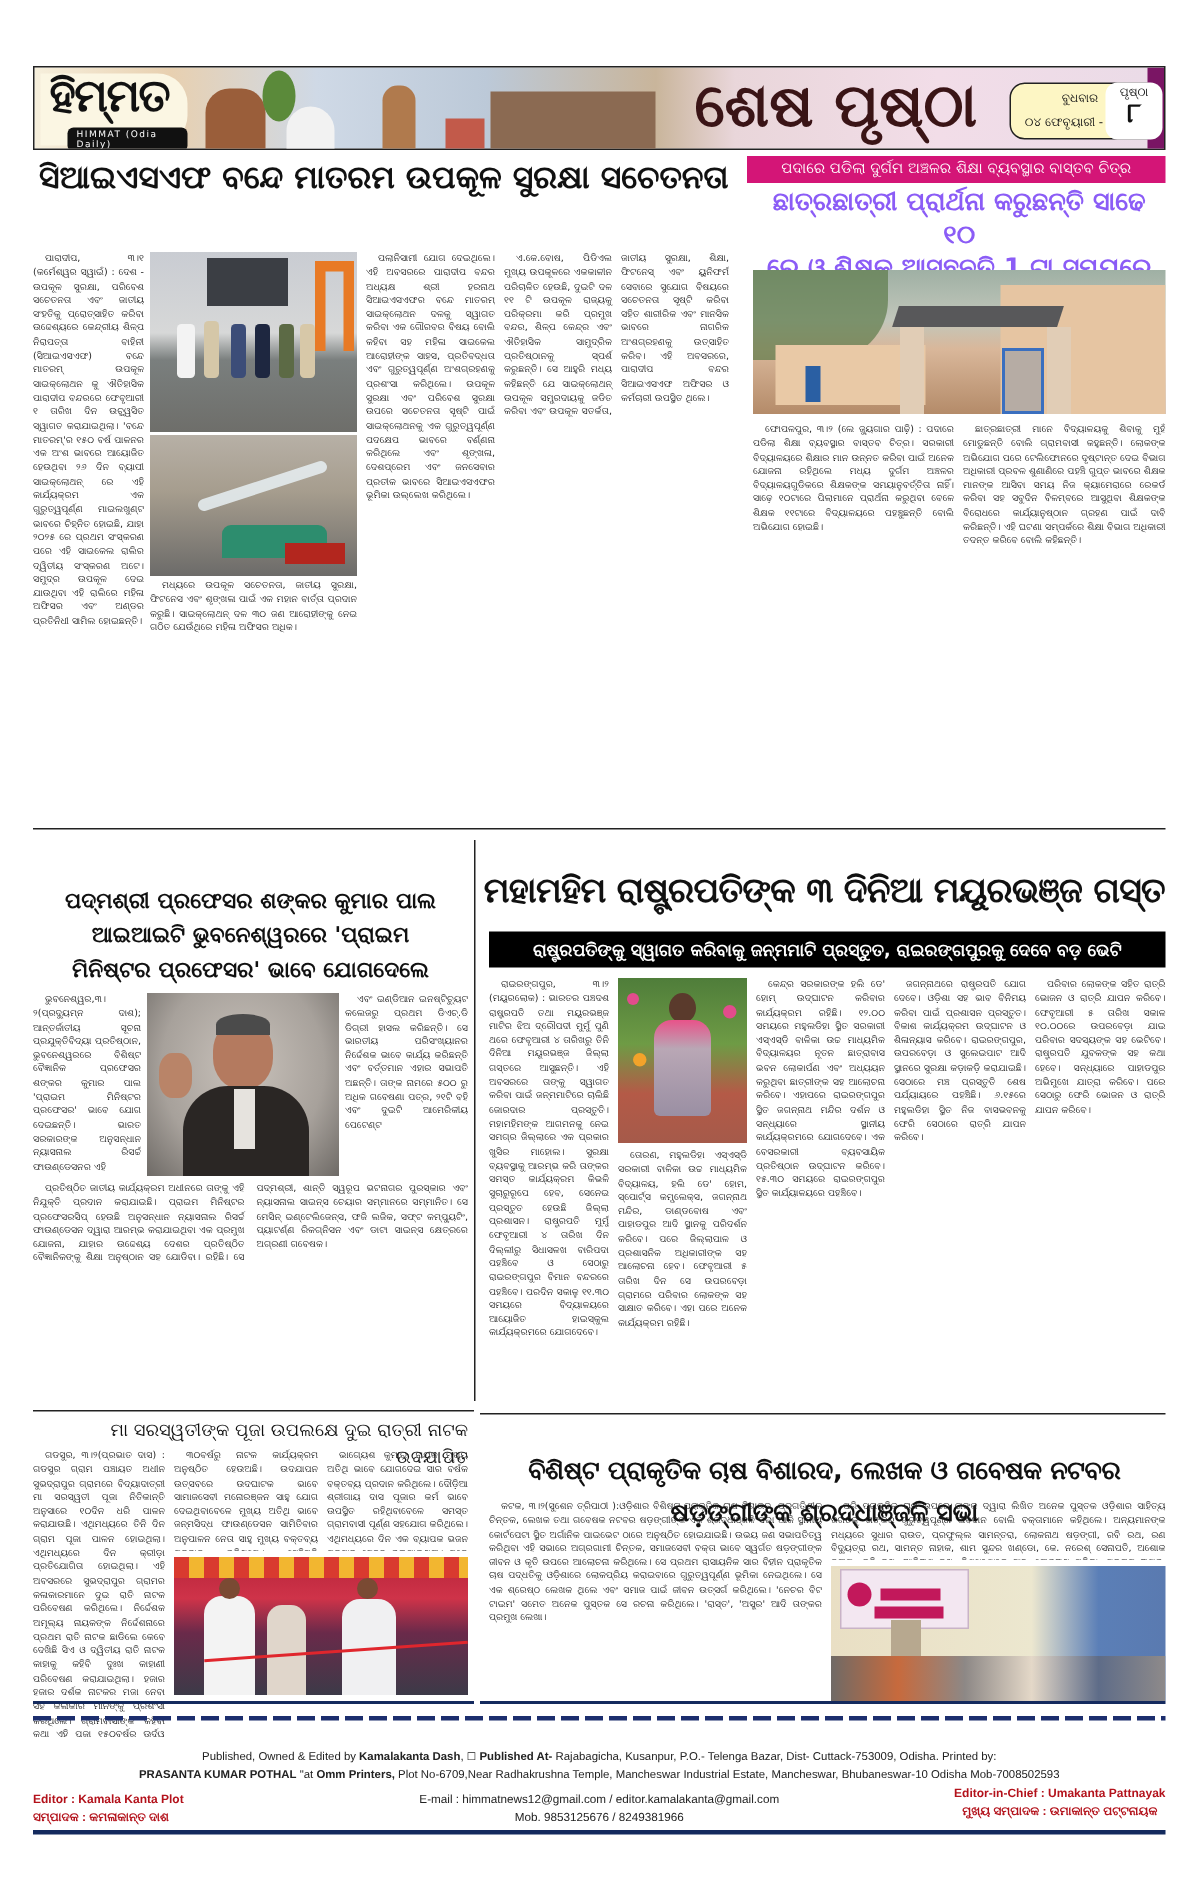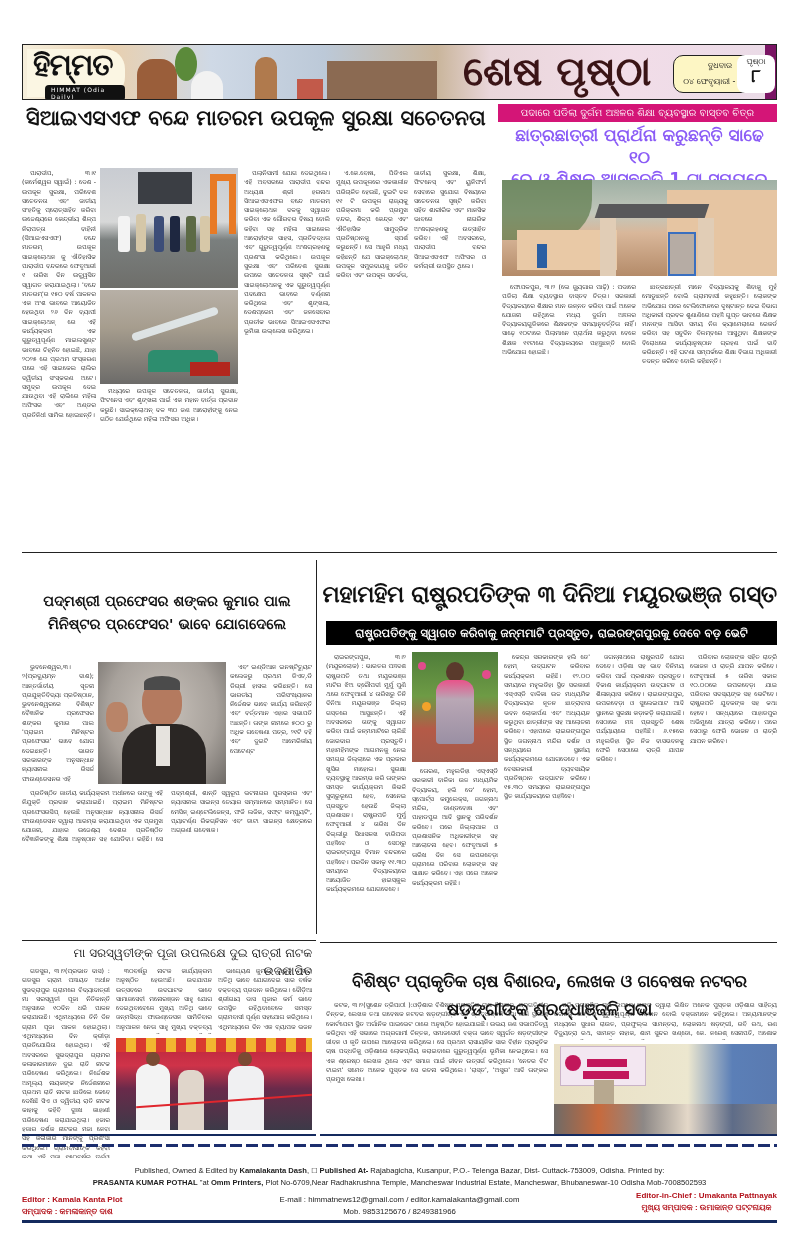--- a/index.html
+++ b/index.html
@@ -142,20 +142,21 @@
     <p>ଫୋପଳପୁର, ୩।୨ (ଲେ ଜ୍ୟୁଗାର ପାଢ଼ି) : ପଦାରେ ପଡିଲା ଶିକ୍ଷା ବ୍ୟବସ୍ଥାର ବାସ୍ତବ ଚିତ୍ର। ସରକାରୀ ବିଦ୍ୟାଳୟରେ ଶିକ୍ଷାର ମାନ ଉନ୍ନତ କରିବା ପାଇଁ ଅନେକ ଯୋଜନା ରହିଥିଲେ ମଧ୍ୟ ଦୁର୍ଗମ ଅଞ୍ଚଳର ବିଦ୍ୟାଳୟଗୁଡିକରେ ଶିକ୍ଷକଙ୍କ ସମୟାନୁବର୍ତ୍ତିତା ନାହିଁ। ସାଢ଼େ ୧୦ଟାରେ ପିଲାମାନେ ପ୍ରାର୍ଥନା କରୁଥିବା ବେଳେ ଶିକ୍ଷକ ୧୧ଟାରେ ବିଦ୍ୟାଳୟରେ ପହଞ୍ଚୁଛନ୍ତି ବୋଲି ଅଭିଯୋଗ ହୋଇଛି।</p>
   </div>
   <div class="col" style="left:620px;top:238px;width:135px;height:266px;">
     <p>ଛାତ୍ରଛାତ୍ରୀ ମାନେ ବିଦ୍ୟାଳୟକୁ ଶିବାକୁ ମୁହଁ ମୋଡୁଛନ୍ତି ବୋଲି ଗ୍ରାମବାସୀ କହୁଛନ୍ତି। ଲୋକଙ୍କ ଅଭିଯୋଗ ପରେ ଟେଲିଫୋନରେ ଦୃଷ୍ଟାନ୍ତ ଦେଇ ବିଭାଗ ଅଧିକାରୀ ପ୍ରବଳ ଶୁଣାଣିରେ ପହଞ୍ଚି ଗୁପ୍ତ ଭାବରେ ଶିକ୍ଷକ ମାନଙ୍କ ଆସିବା ସମୟ ନିଜ କ୍ୟାମେରାରେ ରେକର୍ଡ କରିବା ସହ ସବୁଦିନ ବିଳମ୍ବରେ ଆସୁଥିବା ଶିକ୍ଷକଙ୍କ ବିରୋଧରେ କାର୍ଯ୍ୟାନୁଷ୍ଠାନ ଗ୍ରହଣ ପାଇଁ ଦାବି କରିଛନ୍ତି। ଏହି ଘଟଣା ସମ୍ପର୍କରେ ଶିକ୍ଷା ବିଭାଗ ଅଧିକାରୀ ତଦନ୍ତ କରିବେ ବୋଲି କହିଛନ୍ତି।</p>
   </div>
 
   <div class="rule" style="left:0;top:508px;width:755px;height:1px;"></div>
 
   <div class="hl-left2">
     <div>ପଦ୍ମଶ୍ରୀ ପ୍ରଫେସର ଶଙ୍କର କୁମାର ପାଲ</div>
+    <div>ଆଇଆଇଟି ଭୁବନେଶ୍ୱରରେ 'ପ୍ରାଇମ</div>
     <div>ମିନିଷ୍ଟର ପ୍ରଫେସର' ଭାବେ ଯୋଗଦେଲେ</div>
   </div>
   <div class="col" style="left:0;top:618px;width:72px;height:124px;">
     <p>ଭୁବନେଶ୍ୱର,୩।୨(ପ୍ରଦ୍ୟୁମ୍ନ ଦାଶ); ଆନ୍ତର୍ଜାତୀୟ ସୂଚନା ପ୍ରଯୁକ୍ତିବିଦ୍ୟା ପ୍ରତିଷ୍ଠାନ, ଭୁବନେଶ୍ୱରରେ ବିଶିଷ୍ଟ ବୈଜ୍ଞାନିକ ପ୍ରଫେସର ଶଙ୍କର କୁମାର ପାଲ 'ପ୍ରାଇମ ମିନିଷ୍ଟର ପ୍ରଫେସର' ଭାବେ ଯୋଗ ଦେଇଛନ୍ତି। ଭାରତ ସରକାରଙ୍କ ଅନୁସନ୍ଧାନ ନ୍ୟାସନାଲ ରିସର୍ଚ୍ଚ ଫାଉଣ୍ଡେସନର ଏହି</p>
   </div>
   <div class="photo" style="left:76px;top:618px;width:128px;height:122px;background:radial-gradient(ellipse at 50% 40%,#c9c2bb 0%,#a7a19b 60%,#6e6a66 100%);">
     <div style="position:absolute;left:44px;top:18px;width:40px;height:46px;background:#b47a5f;border-radius:45%;"></div>
     <div style="position:absolute;left:46px;top:14px;width:36px;height:14px;background:#4b4b4b;border-radius:50% 50% 0 0;"></div>
     <div style="position:absolute;left:24px;top:62px;width:84px;height:60px;background:#2a2624;border-radius:30px 30px 0 0;"></div>
     <div style="position:absolute;left:58px;top:64px;width:14px;height:40px;background:#e6e3de;"></div>

